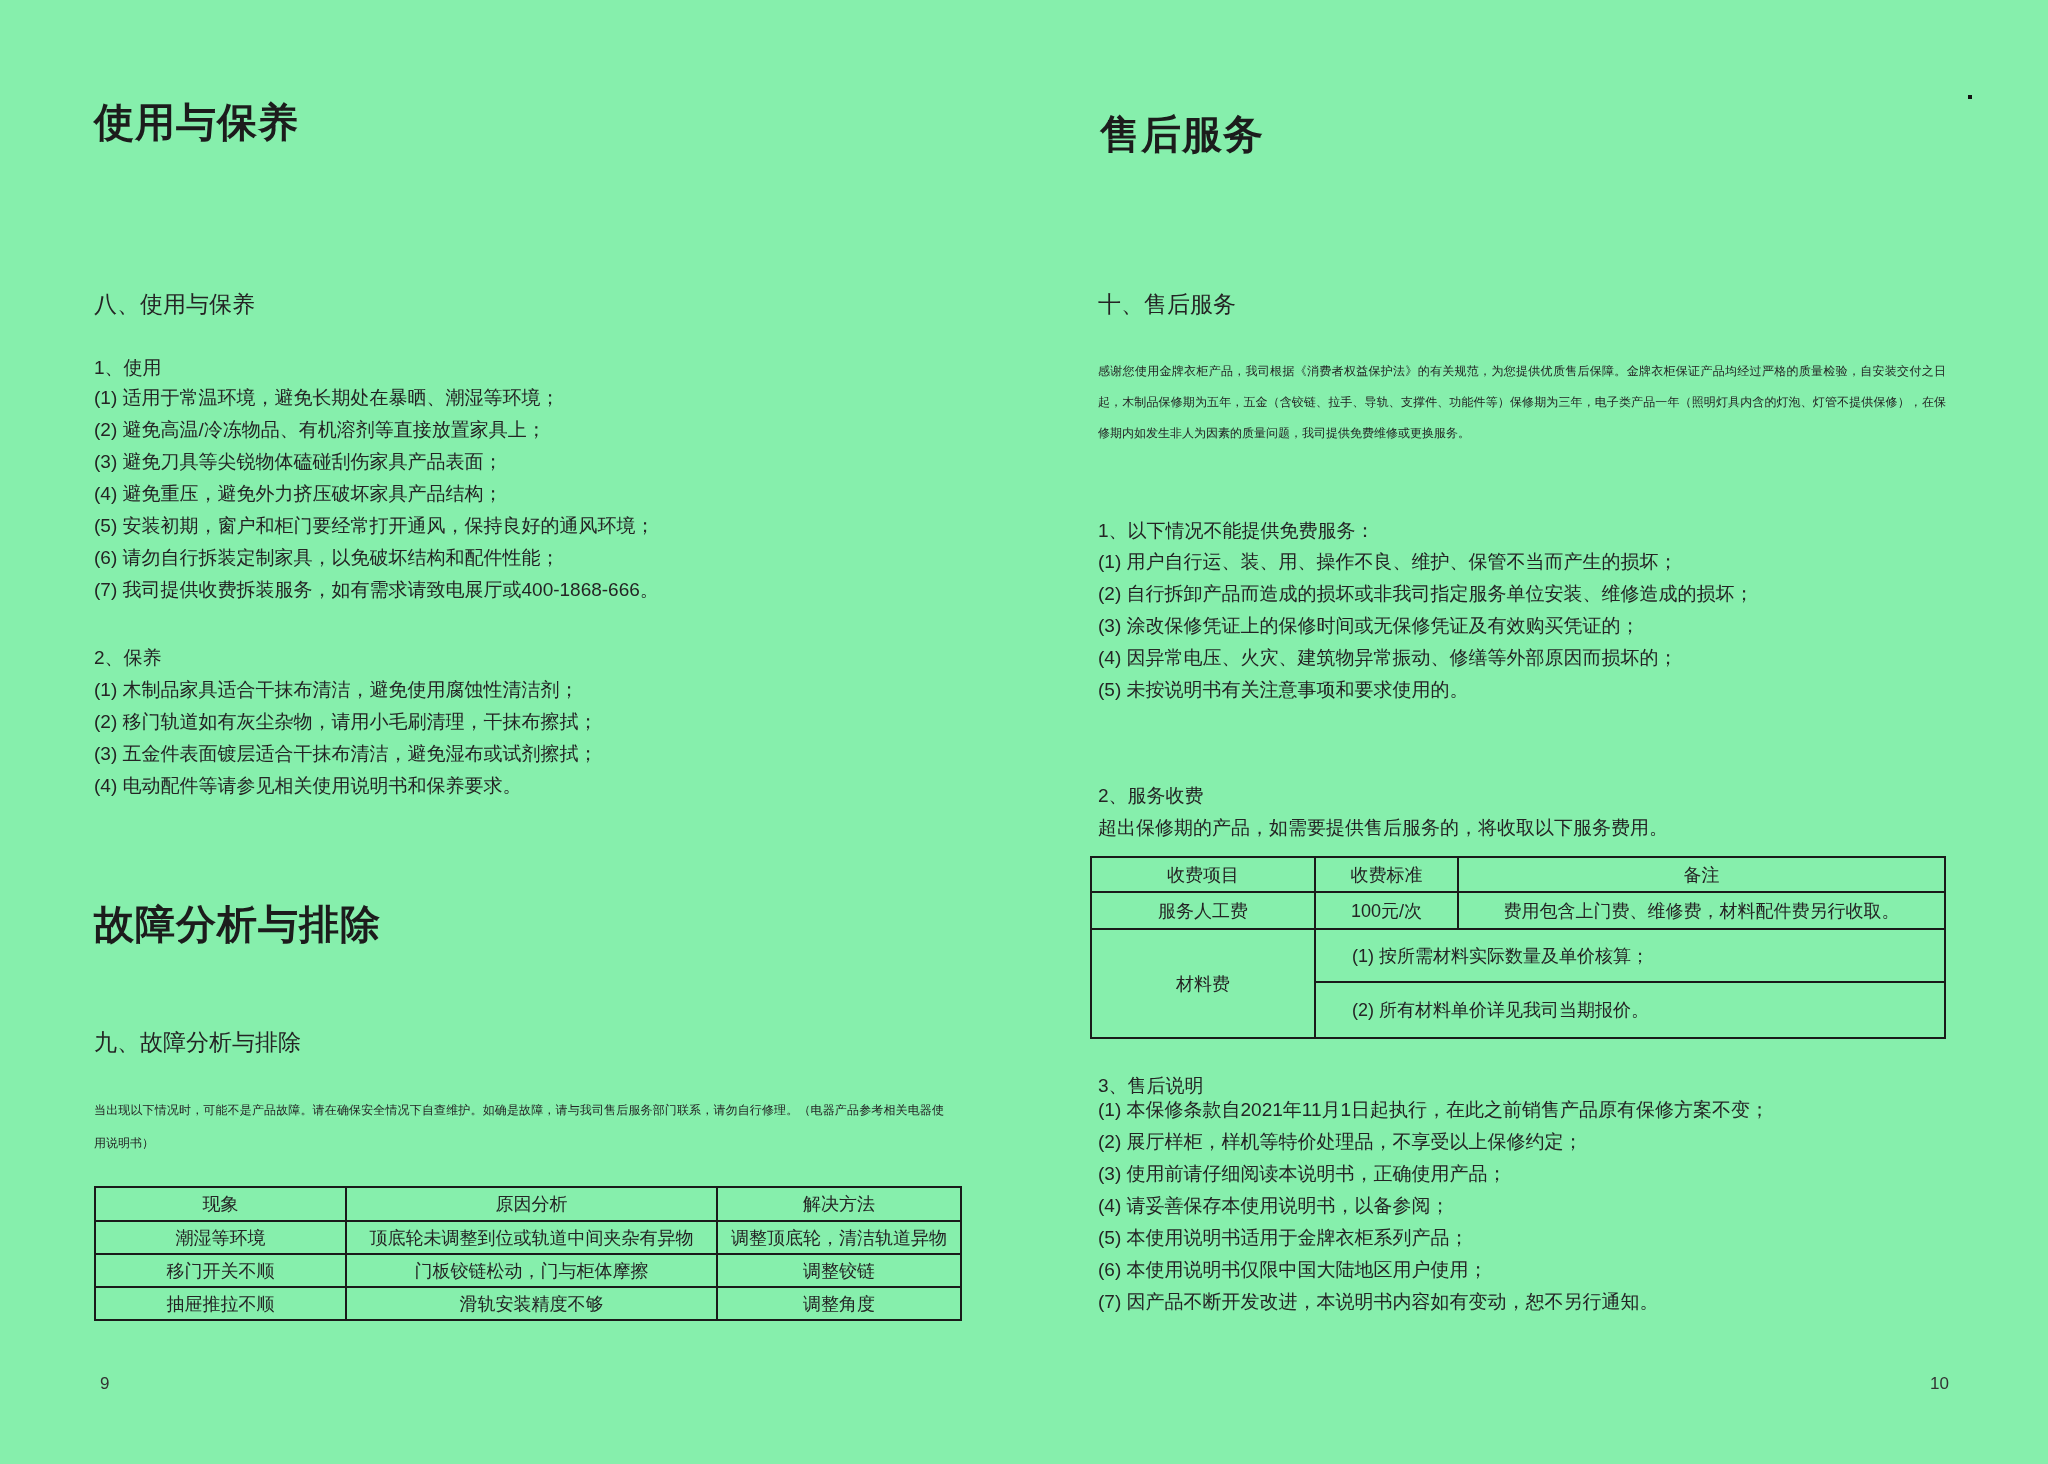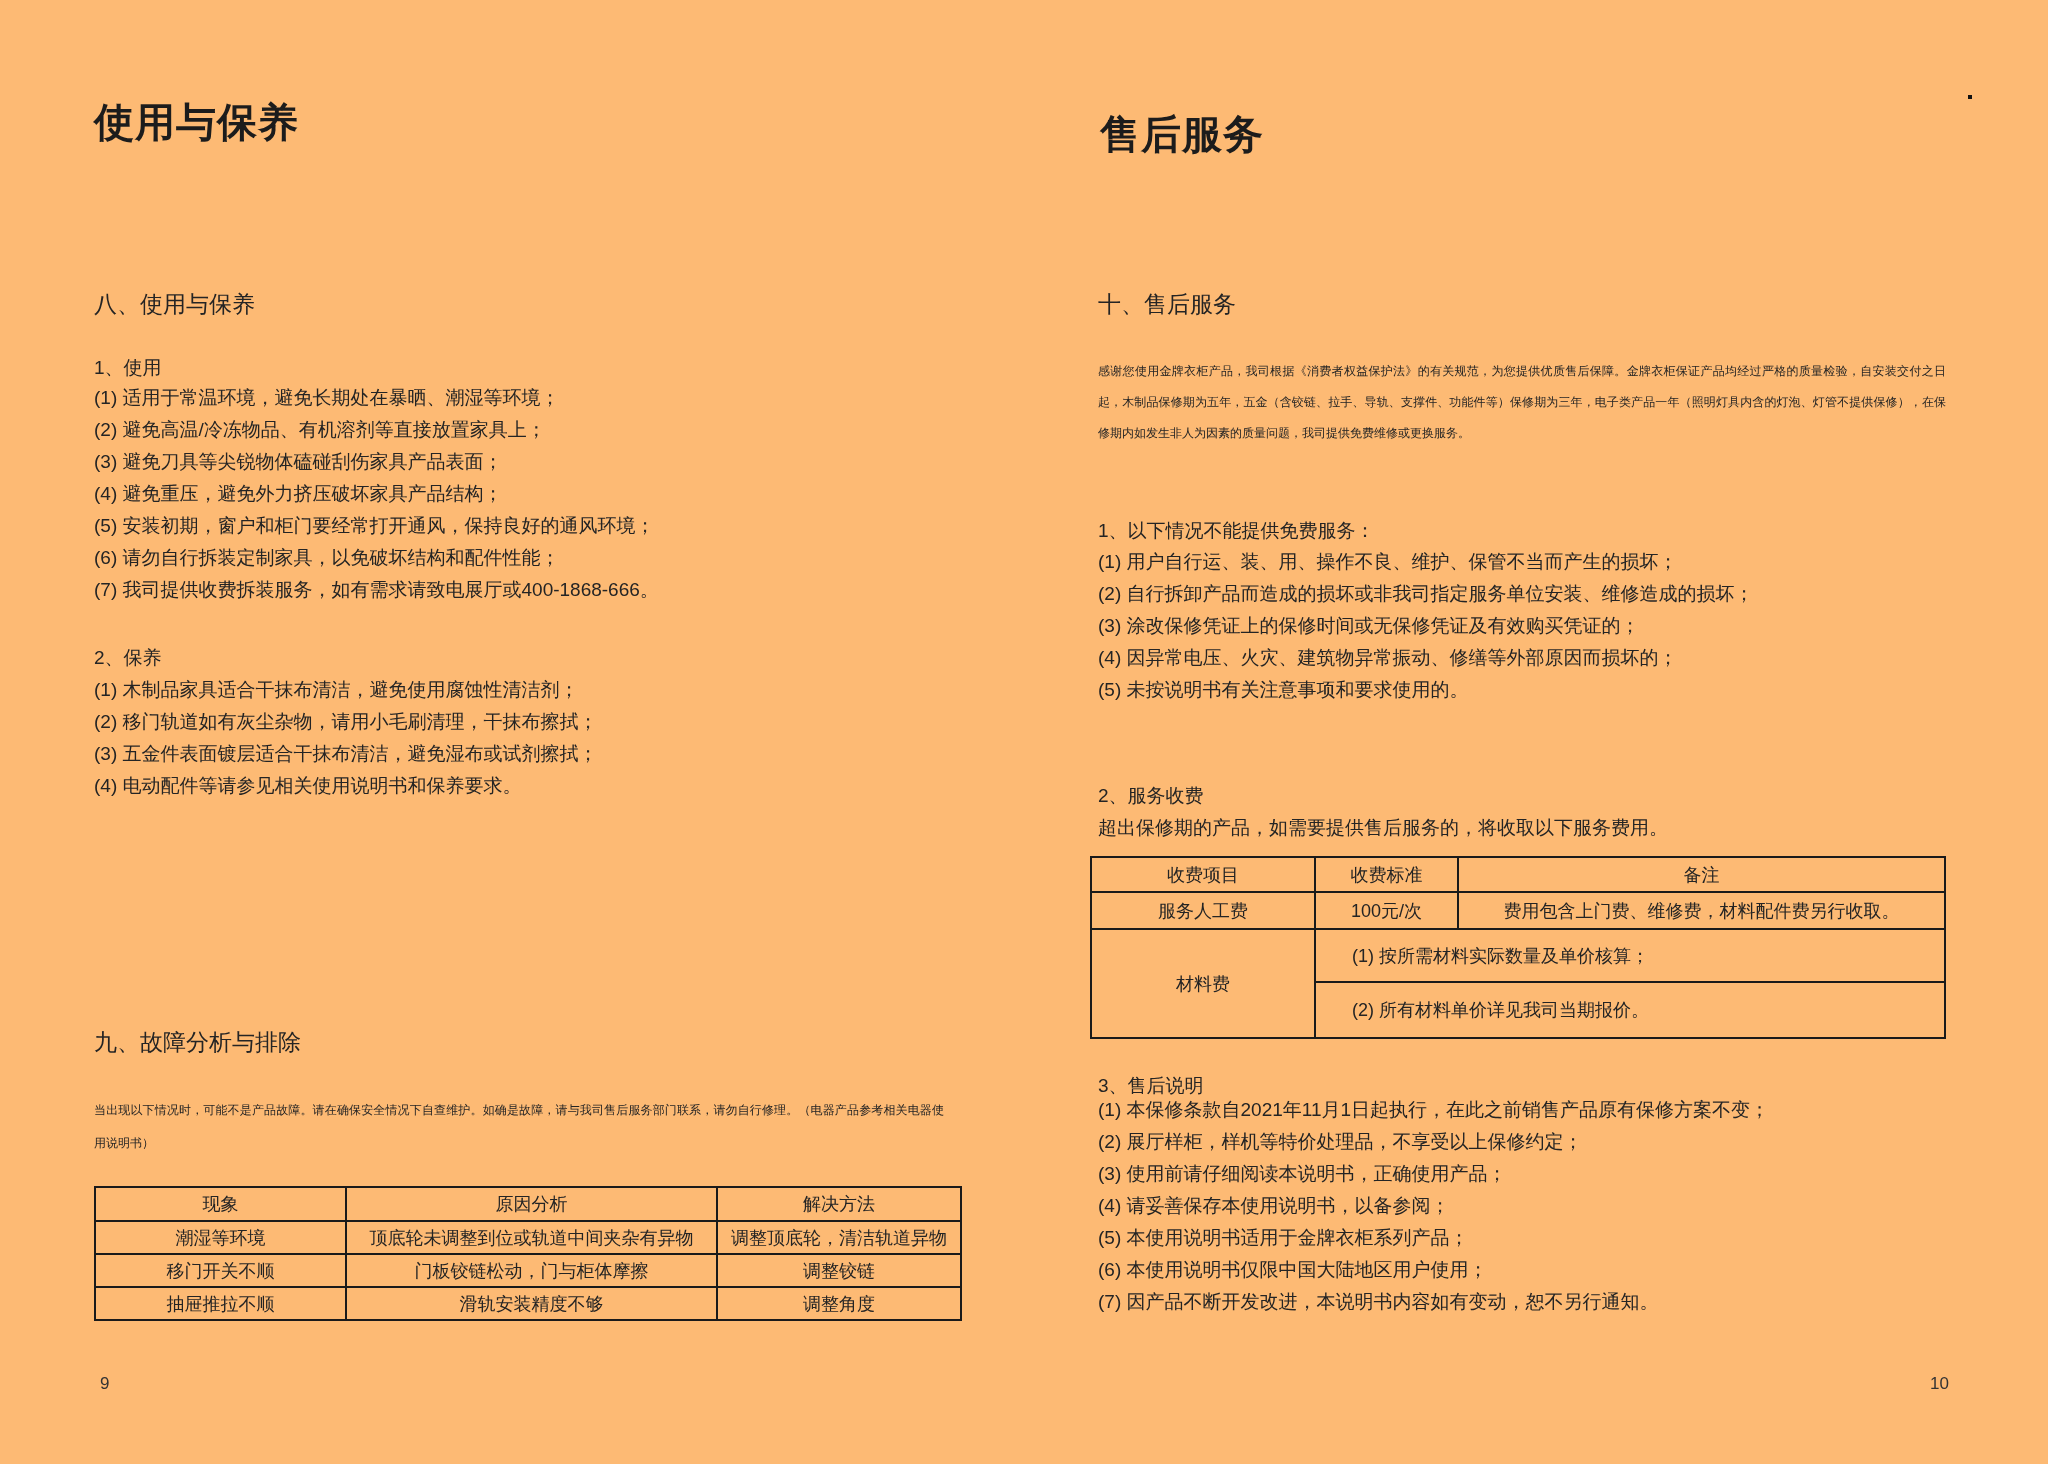--- a/index.html
+++ b/index.html
@@ -1,17 +1,17 @@
 <!DOCTYPE html>
 <html><head>
 <meta charset="utf-8">
 <style>
   html,body{margin:0;padding:0;background:#e8e8e8;}
   #canvas{
-    position:relative;width:2048px;height:1464px;background:#fdba74;
+    position:relative;width:2048px;height:1464px;background:#86efac;
     font-family:"Liberation Sans",sans-serif;color:#222222;overflow:hidden;
   }
   .page{position:absolute;top:0;width:1024px;height:1464px;}
   #page-l{left:0;}
   #page-r{left:1024px;}
   .abs{position:absolute;}
   .doc-title{font-size:40px;font-weight:bold;color:#1c1c1c;letter-spacing:1px;line-height:44px;}
   .sec-heading{font-size:23px;color:#242424;line-height:28px;}
   .sub-heading{font-size:19px;color:#242424;line-height:32px;}
   .body-line{font-size:19px;color:#242424;line-height:32px;white-space:nowrap;}
@@ -54,20 +54,21 @@
 
     <div class="abs sub-heading" style="left:94px;top:642px;">2、保养</div>
 
     <div class="abs" style="left:94px;top:674px;">
       <div class="body-line">(1) 木制品家具适合干抹布清洁，避免使用腐蚀性清洁剂；</div>
       <div class="body-line">(2) 移门轨道如有灰尘杂物，请用小毛刷清理，干抹布擦拭；</div>
       <div class="body-line">(3) 五金件表面镀层适合干抹布清洁，避免湿布或试剂擦拭；</div>
       <div class="body-line">(4) 电动配件等请参见相关使用说明书和保养要求。</div>
     </div>
 
+    <div class="abs doc-title" style="left:94px;top:902px;">故障分析与排除</div>
 
     <div class="abs sec-heading" style="left:94px;top:1028px;">九、故障分析与排除</div>
 
     <div class="abs para lh33" style="left:94px;top:1094px;width:850px;">当出现以下情况时，可能不是产品故障。请在确保安全情况下自查维护。如确是故障，请与我司售后服务部门联系，请勿自行修理。（电器产品参考相关电器使用说明书）</div>
 
     <table class="t1 abs" style="left:94px;top:1186px;width:866px;">
       <colgroup>
           <col style="width:251px">
           <col style="width:371px">
           <col style="width:244px">

